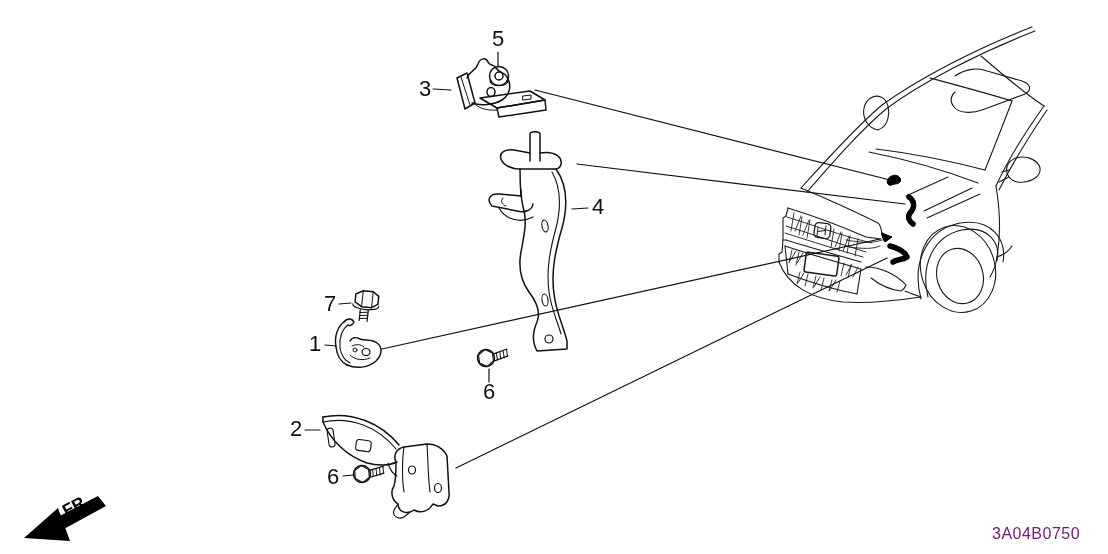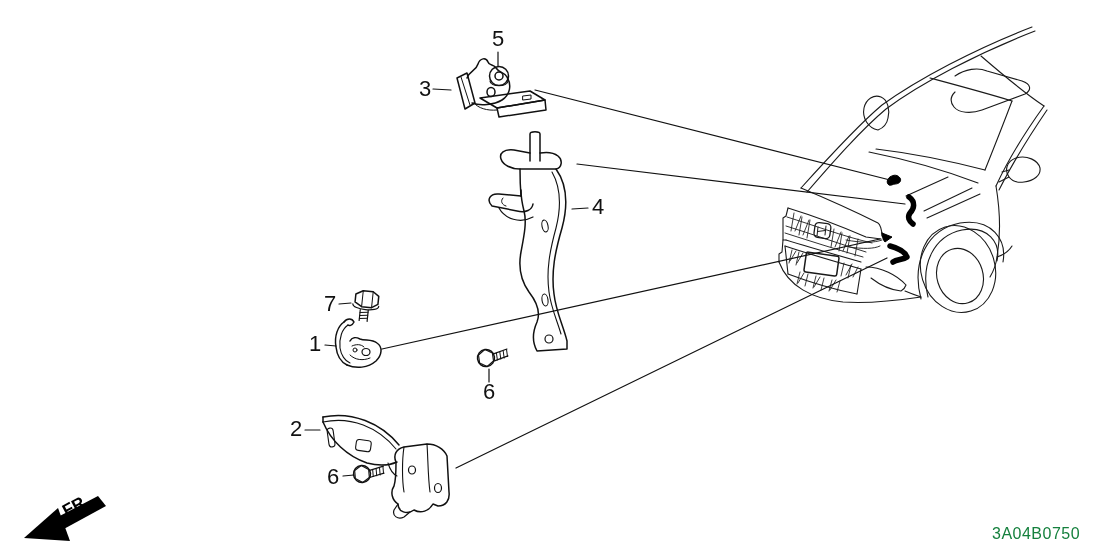--- a/index.html
+++ b/index.html
@@ -6,21 +6,21 @@
   .stage{
     position:relative;width:1108px;height:554px;background:#ffffff;
     font-family:"Liberation Sans", sans-serif;overflow:hidden;
   }
   .stage svg{position:absolute;left:0;top:0;}
   .callout{
     position:absolute;transform:translate(-50%,-50%);
     font-size:22px;color:#111;line-height:1;user-select:none;
   }
   .diagram-code{
-    position:absolute;left:992px;top:525px;font-size:16px;color:#15803d;
+    position:absolute;left:992px;top:525px;font-size:16px;color:#701a75;
     letter-spacing:.5px;
   }
   .fr-label{
     position:absolute;left:76px;top:506px;transform:translate(-50%,-50%) rotate(-28deg);
     font-size:17px;font-weight:bold;color:#000;
   }
 </style>
 </head>
 <body>
 

